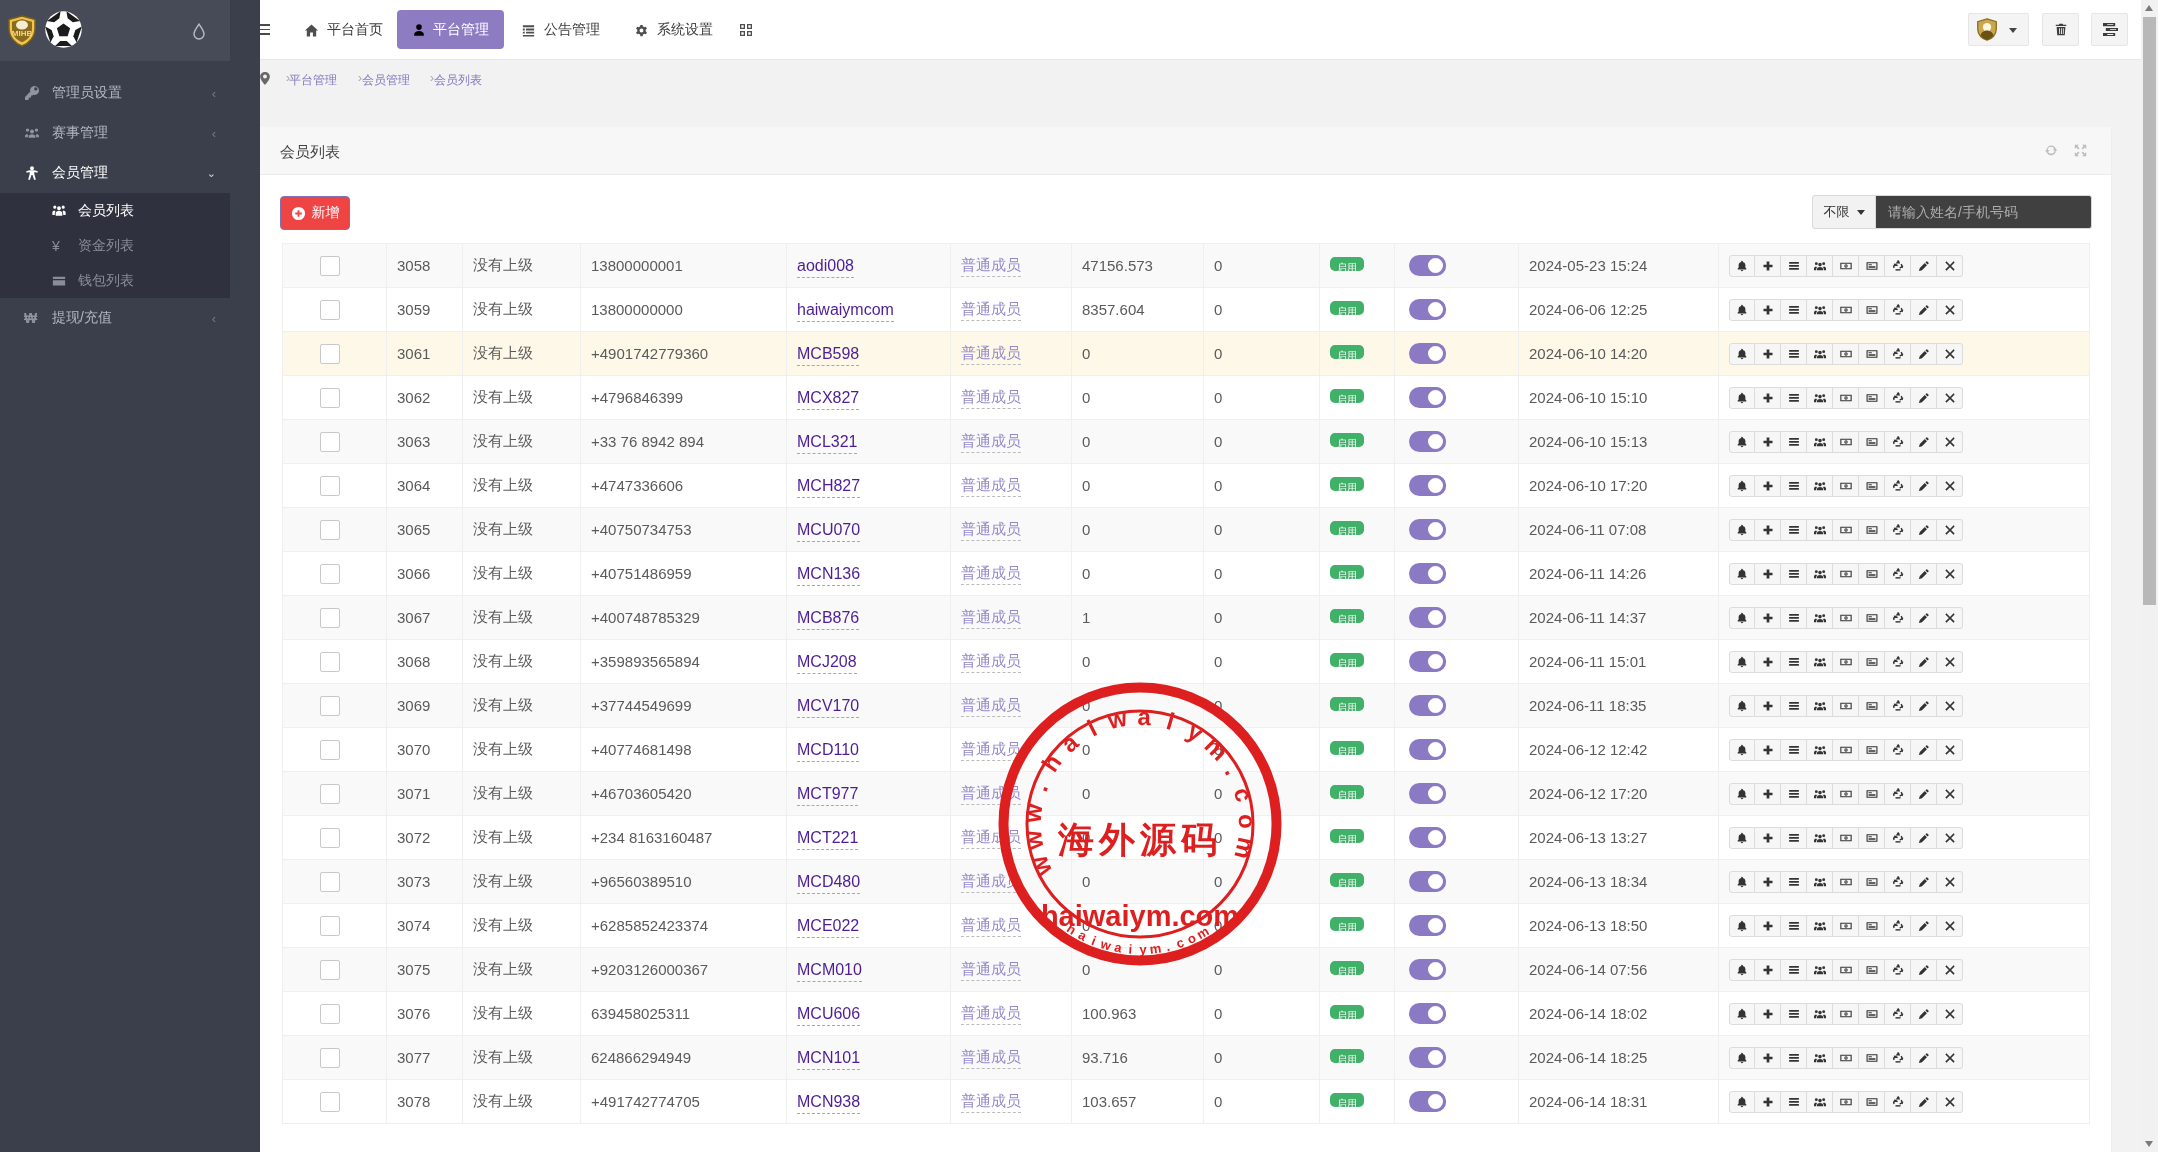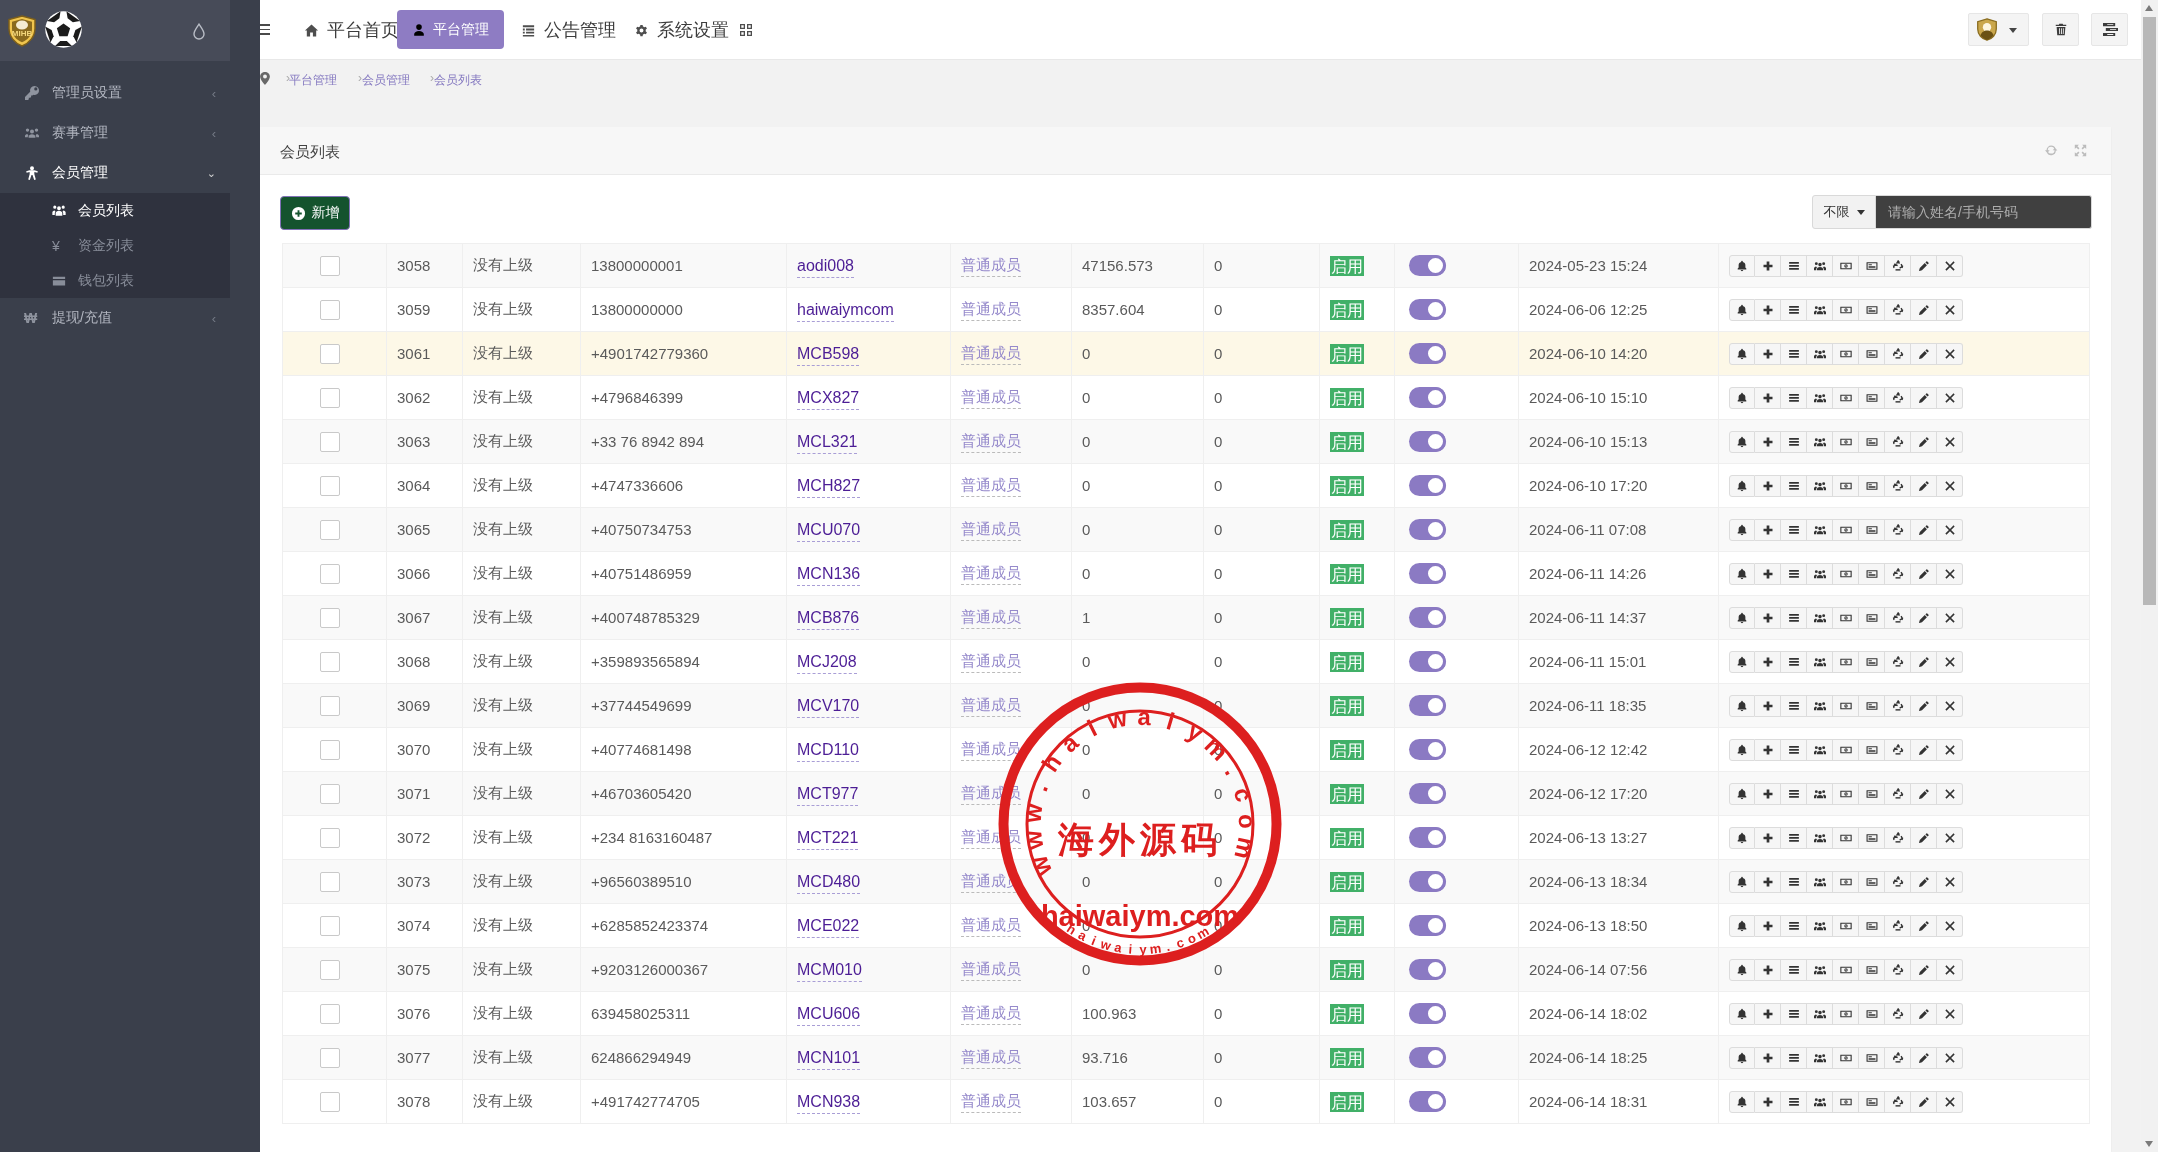--- a/index.html
+++ b/index.html
@@ -19,54 +19,54 @@
 .sitem .mi { position:absolute; left:52px; top:50%; transform:translateY(-50%); width:14px; height:14px; }
 .sitem .mt { position:absolute; left:78px; top:50%; transform:translateY(-50%); }
 .sitem.active { color:#fff; }
 svg { display:block; }
 .mi svg, .drop svg { width:100%; height:100%; fill:currentColor; }
 
 
 #topbar { position:absolute; left:230px; top:0; width:1911px; height:60px; background:#fff; border-bottom:1px solid #e8e8e8; z-index:4; }
 #burger { position:absolute; left:26px; top:24px; width:14px; height:11px; }
 #burger i { display:block; height:1.8px; background:#4a4a4a; margin-bottom:2.8px; }
-.nav { position:absolute; top:0; height:60px; font-size:18px; color:#3c3c3c; display:flex; align-items:center; }
+.nav { position:absolute; top:0; height:60px; font-size:14px; color:#3c3c3c; display:flex; align-items:center; }
 .nav .nico { width:15px; height:15px; margin-right:8px; color:#4e4e4e; }
 .nav .nico svg { width:100%; height:100%; fill:currentColor; }
 #navactive { position:absolute; left:167px; top:10px; width:107px; height:39px; background:#8e7cc3; border-radius:4px; color:#fff; display:flex; align-items:center; justify-content:center; font-size:14px; }
 #navactive .nico { color:#fff; margin-right:7px; width:14px; height:14px; }
 .hbtn { position:absolute; top:13px; height:33px; background:#f4f4f4; border:1px solid #e6e6e6; border-radius:2px; }
 
 
 #crumbs { position:absolute; left:230px; top:60px; width:1911px; height:40px; font-size:12px; color:#9a9a9a; }
 #crumbs .pl { color:#8478c0; }
 #crumbs .sep { color:#ababab; padding:0 9px; font-size:12px; }
 #card { position:absolute; left:260px; top:127px; width:1851px; height:1025px; background:#fff; box-shadow:0 1px 2px rgba(0,0,0,.05); }
 #cardhead { position:relative; height:48px; background:#f7f7f7; border-bottom:1px solid #eaeaea; }
 #cardhead .title { position:absolute; left:20px; top:16px; font-size:15px; color:#424242; }
 #cardhead .hicos { position:absolute; right:24px; top:17px; color:#bcbcbc; display:flex; gap:16px; }
 #cardhead .hicos svg { width:13px; height:13px; fill:currentColor; }
-#addbtn { position:absolute; left:20px; top:69px; width:70px; height:34px; background:#14532d; border:1px solid #8071b6; border-radius:4px; color:#fff; font-size:14px; display:flex; align-items:center; justify-content:center; }
+#addbtn { position:absolute; left:20px; top:69px; width:70px; height:34px; background:#ef4444; border:1px solid #8071b6; border-radius:4px; color:#fff; font-size:14px; display:flex; align-items:center; justify-content:center; }
 #addbtn svg { width:15px; height:15px; fill:#fff; margin-right:6px; }
 #selbtn { position:absolute; left:1552px; top:68px; width:64px; height:34px; background:#f2f2f2; border:1px solid #d9d9d9; border-radius:3px 0 0 3px; font-size:13px; color:#333; display:flex; align-items:center; justify-content:center; }
 #selbtn .car { width:0; height:0; border:4px solid transparent; border-top:5px solid #333; margin-left:7px; margin-top:5px; }
 #sinput { position:absolute; left:1616px; top:68px; width:216px; height:34px; background:#404040; border:1px solid #d9d9d9; border-left:none; border-radius:0 3px 3px 0; font-size:14px; color:#adadad; line-height:32px; padding-left:12px; }
 
 
 #tbl { position:absolute; left:22px; top:116px; width:1807px; border-collapse:collapse; table-layout:fixed; }
 #tbl th, #tbl td { border:1px solid #efefef; padding:0 0 0 10px; font-weight:normal; text-align:left; overflow:hidden; white-space:nowrap; }
 #tbl th { height:47px; font-size:15px; color:#4a4a4a; font-weight:bold; border-top:1px solid #e8e8e8; border-bottom:1px solid #e4e4e4; }
 #tbl td { height:44px; font-size:15px; color:#5a5a5a; }
 #tbl tr.odd td { background:#f9f9f9; }
 #tbl tr.hl td { background:#fdf8e7; }
 #tbl .c-ck { text-align:center; padding-left:0; padding-right:9px; }
 .ck { display:inline-block; width:20px; height:20px; background:#fff; border:1px solid #c9c9c9; border-radius:2px; vertical-align:middle; }
 .nlink { color:#4c1d95; border-bottom:1px dashed #a99ed6; padding-bottom:3px; font-size:16px; }
 .llink { color:#9589cb; border-bottom:1px dashed #bbb; padding-bottom:3px; font-size:15px; }
-.badge { display:inline-block; width:34px; height:20px; line-height:21px; background:#41b068; border-radius:0; color:#fff; font-size:16px; text-align:center; }
+.badge { display:inline-block; width:34px; height:14px; line-height:21px; background:#41b068; border-radius:5px; color:#fff; font-size:10px; text-align:center; }
 .tgl { display:inline-block; position:relative; margin-left:4px; width:37px; height:21px; background:#8b7ac3; border-radius:11px; vertical-align:middle; }
 .tgl .knob { position:absolute; right:0; top:0; width:21px; height:21px; border-radius:50%; background:#fff; border:3px solid #8b7ac3; }
 .agrp { display:flex; }
 .abtn { width:26px; height:22px; background:#f6f6f6; border:1px solid #dcdcdc; border-left:none; display:flex; align-items:center; justify-content:center; }
 .abtn:first-child { border-left:1px solid #dcdcdc; border-radius:3px 0 0 3px; }
 .abtn:last-child { border-radius:0 3px 3px 0; }
 .abtn svg { width:12px; height:12px; fill:#333; }
 
 
 #sbar { position:absolute; right:0; top:0; width:17px; height:1152px; background:#f1f1f1; z-index:10; }

